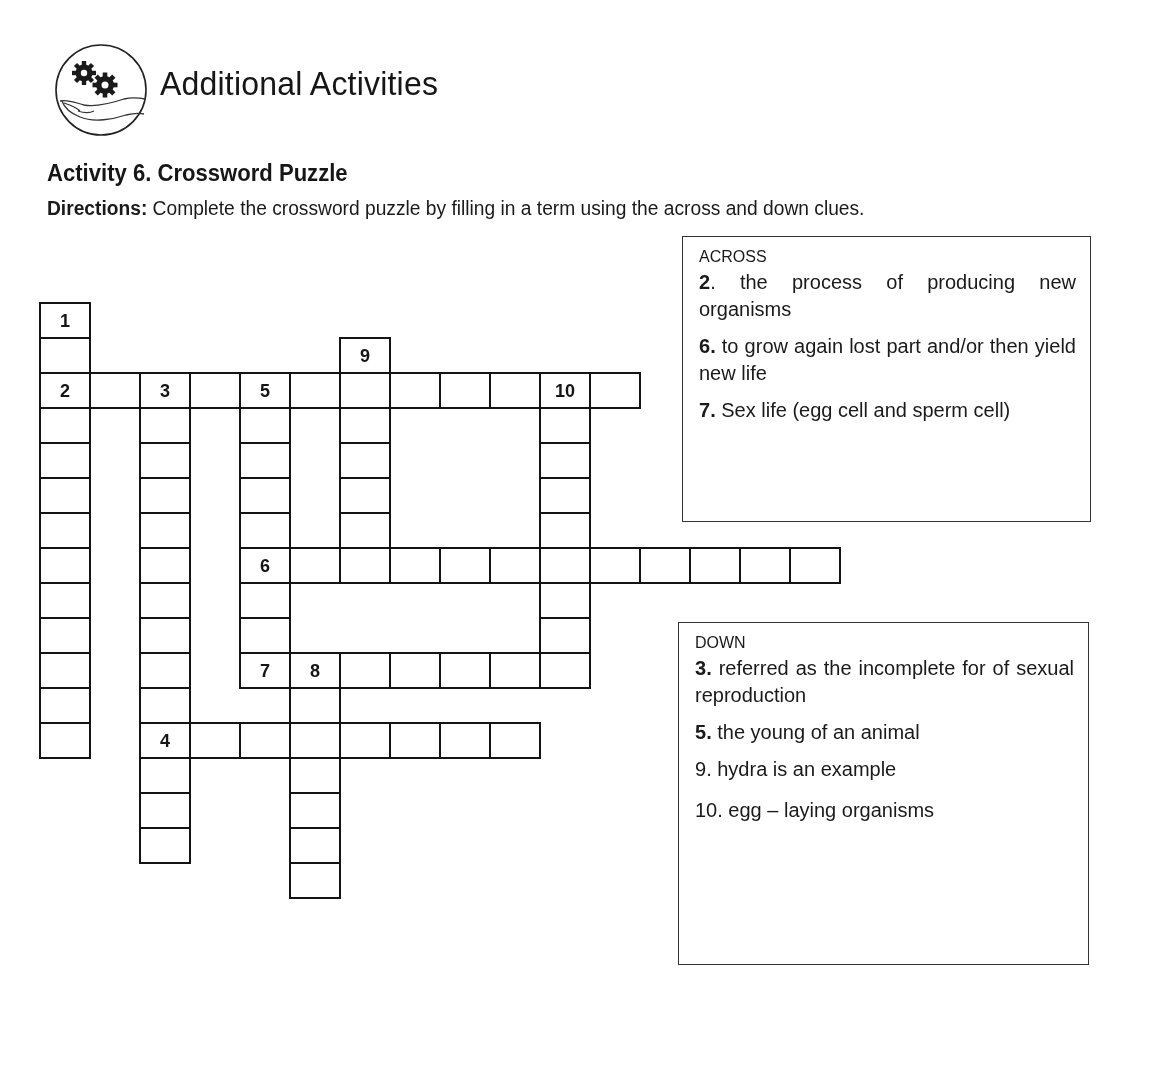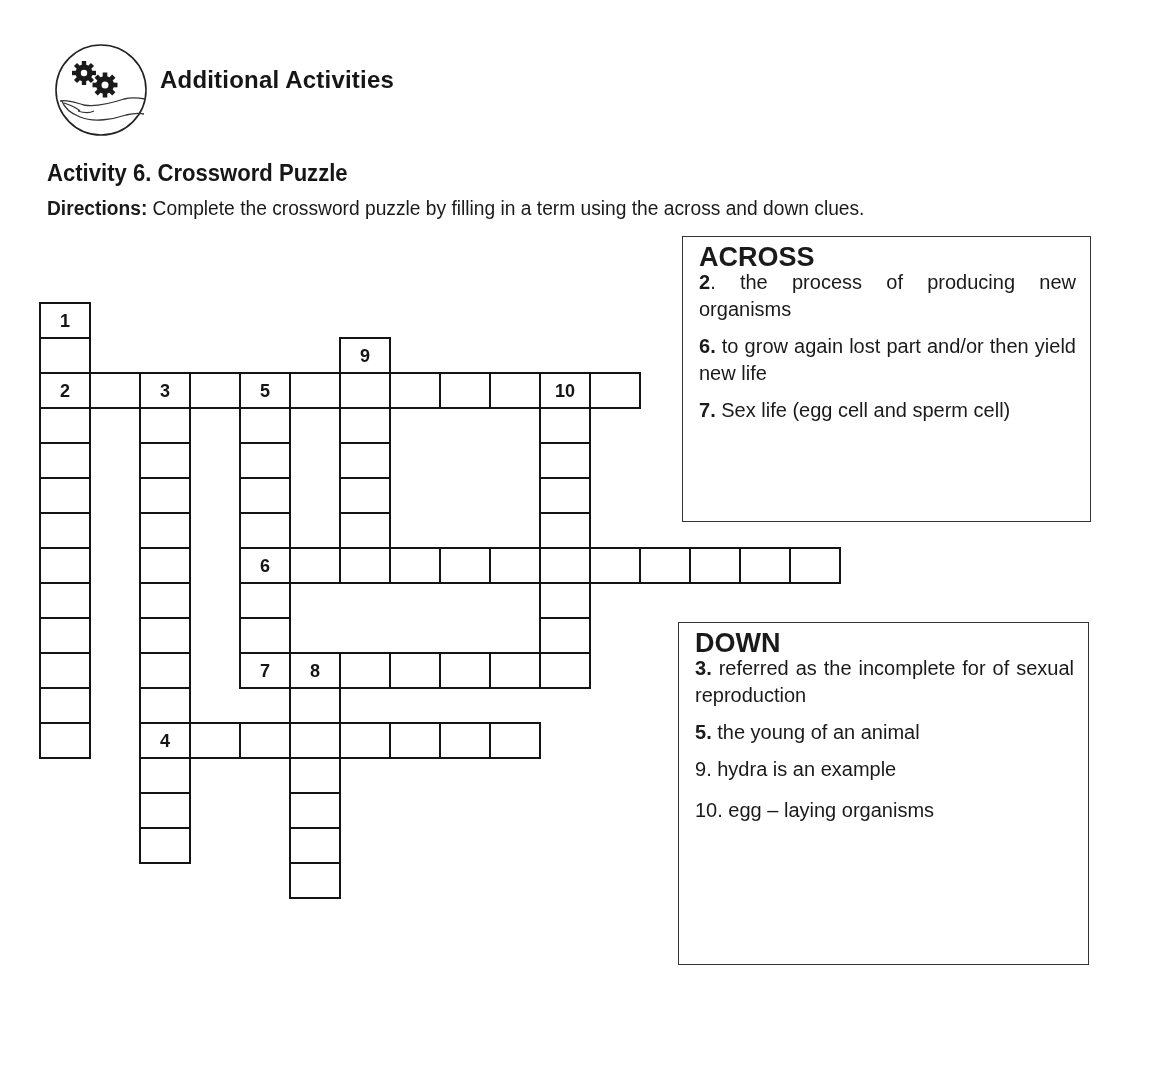--- a/index.html
+++ b/index.html
@@ -19,22 +19,22 @@
       position: absolute;
       left: 54px;
       top: 43px;
       width: 94px;
       height: 94px;
     }
     .page-title {
       position: absolute;
       left: 160px;
       top: 66px;
-      font-size: 24px;
-      font-weight: bold;
+      font-size: 32px;
+      font-weight: normal;
       letter-spacing: 0.2px;
       color: #161616;
       transform: scaleY(1.02);
     }
     .activity-title {
       position: absolute;
       left: 47px;
       top: 160px;
       font-size: 23px;
       font-weight: bold;
@@ -94,22 +94,22 @@
       width: 409px;
       height: 286px;
     }
     .clue-box.down {
       left: 678px;
       top: 622px;
       width: 411px;
       height: 343px;
     }
     .clue-heading {
-      font-weight: bold;
-      font-size: 27px;
+      font-weight: normal;
+      font-size: 16px;
       line-height: 24px;
     }
     .clue {
       line-height: 27px;
       margin-bottom: 10px;
       text-align: justify;
       text-align-last: left;
     }
     .clue .num { font-weight: bold; }
     .clue.plain-num .num { font-weight: normal; }

